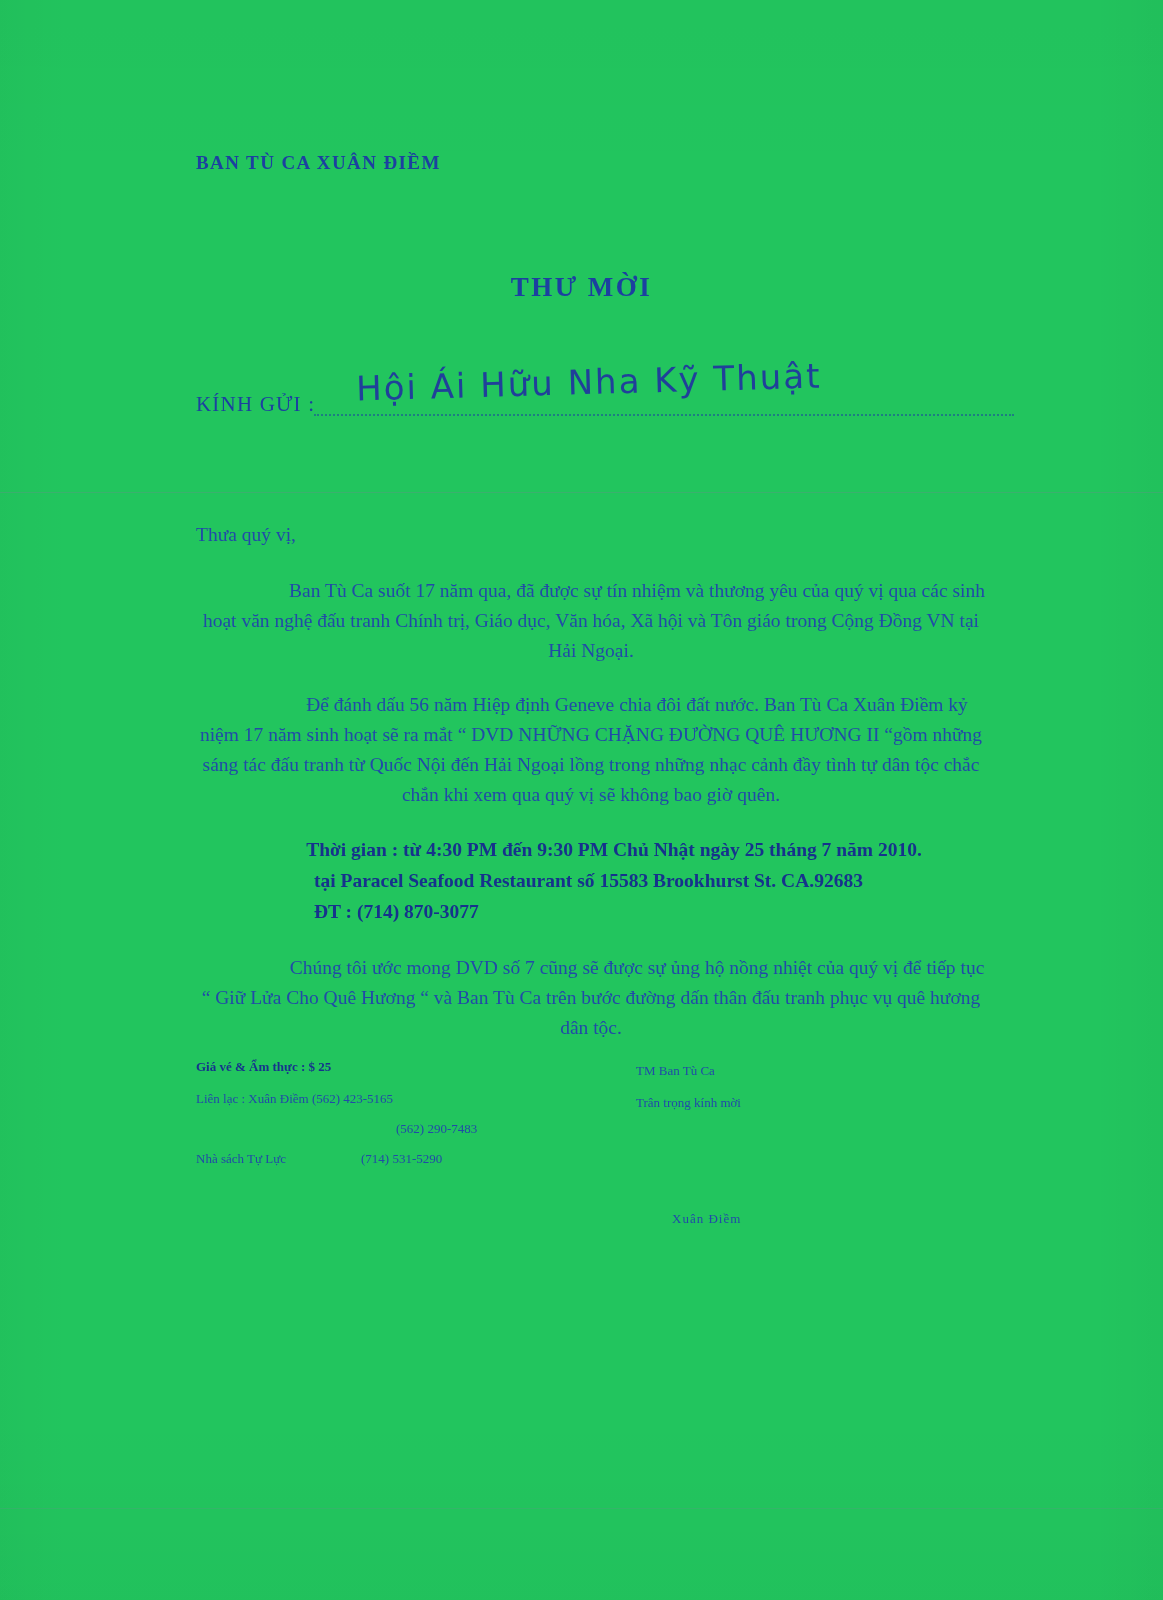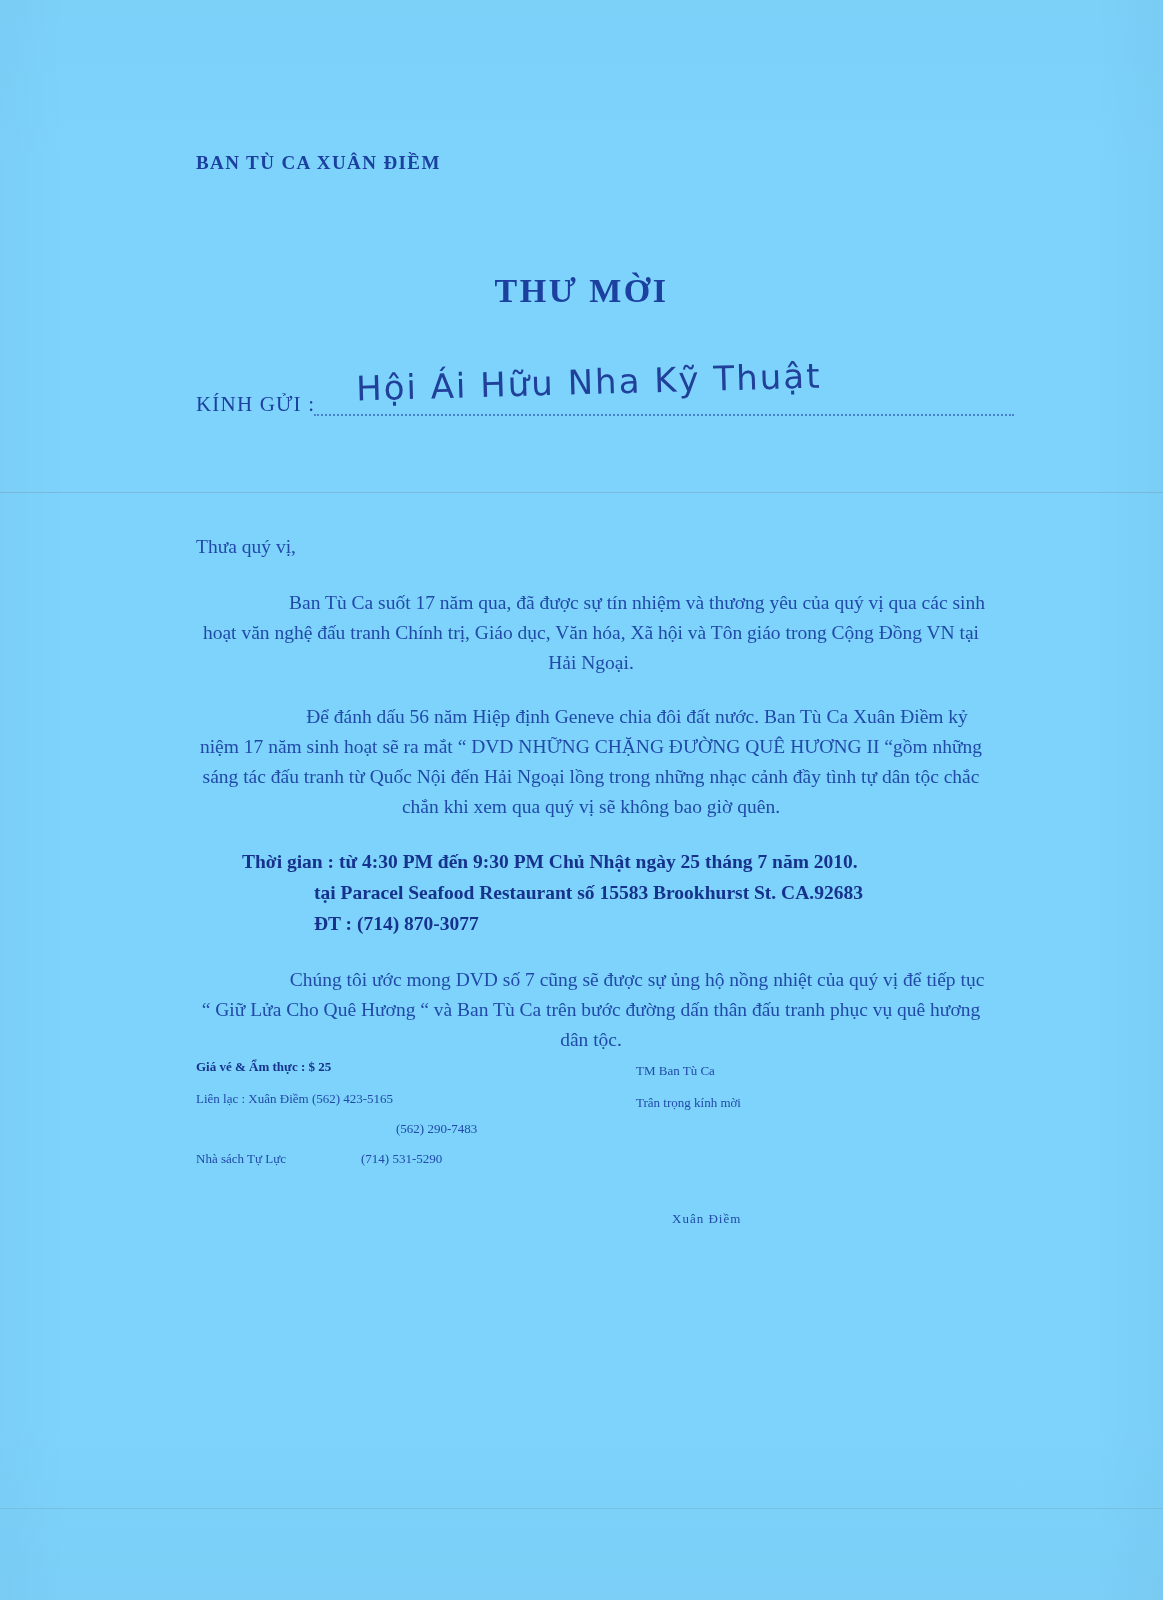--- a/index.html
+++ b/index.html
@@ -13,21 +13,21 @@
     position: relative;
     font-family: "Liberation Serif", serif;
     color: #1b3f94;
     overflow: hidden;
   }
 
   
   .page {
     position: absolute;
     inset: 0;
-    background: #7dd3fc;
+    background: #22c55e;
   }
 
   .scan-noise {
     position: absolute;
     inset: 0;
     background:
       linear-gradient(180deg, rgba(0,0,0,0.012) 0%, rgba(0,0,0,0.0) 12%, rgba(0,0,0,0.0) 88%, rgba(0,0,0,0.02) 100%),
       linear-gradient(90deg, rgba(0,0,0,0.02) 0%, rgba(0,0,0,0.0) 6%, rgba(0,0,0,0.0) 94%, rgba(0,0,0,0.025) 100%);
     pointer-events: none;
   }
@@ -55,21 +55,21 @@
   }
 
   .doc-title {
     position: absolute;
     left: 0;
     top: 272px;
     width: 100%;
     text-align: center;
     font-family: "Liberation Serif", serif;
     font-weight: bold;
-    font-size: 34px;
+    font-size: 27px;
     letter-spacing: 2.5px;
     color: #1c40a0;
   }
 
   .recipient-row {
     position: absolute;
     left: 196px;
     top: 384px;
     width: 820px;
     height: 60px;
@@ -104,37 +104,37 @@
   .body-block {
     position: absolute;
     left: 196px;
     top: 520px;
     width: 790px;
     font-size: 19.5px;
     line-height: 30px;
     color: #214aa8;
   }
   .salutation {
-    margin: 12px 0 26px 0;
+    margin: 0 0 26px 0;
   }
   .para {
     margin: 0 0 24px 0;
     text-align: center;
     text-indent: 92px;
   }
   .event-block {
     margin: 0 0 26px 0;
     font-weight: bold;
     color: #16328c;
     line-height: 31px;
   }
   .event-line {
     display: block;
   }
-  .event-line.l1 { margin-left: 46px; }
+  .event-line.l1 { margin-left: 46px; text-align: center; }
   .event-line.l2 { margin-left: 118px; }
   .event-line.l3 { margin-left: 118px; }
 
   .footer {
     position: absolute;
     left: 196px;
     top: 1052px;
     width: 800px;
     font-size: 13px;
     line-height: 30px;

